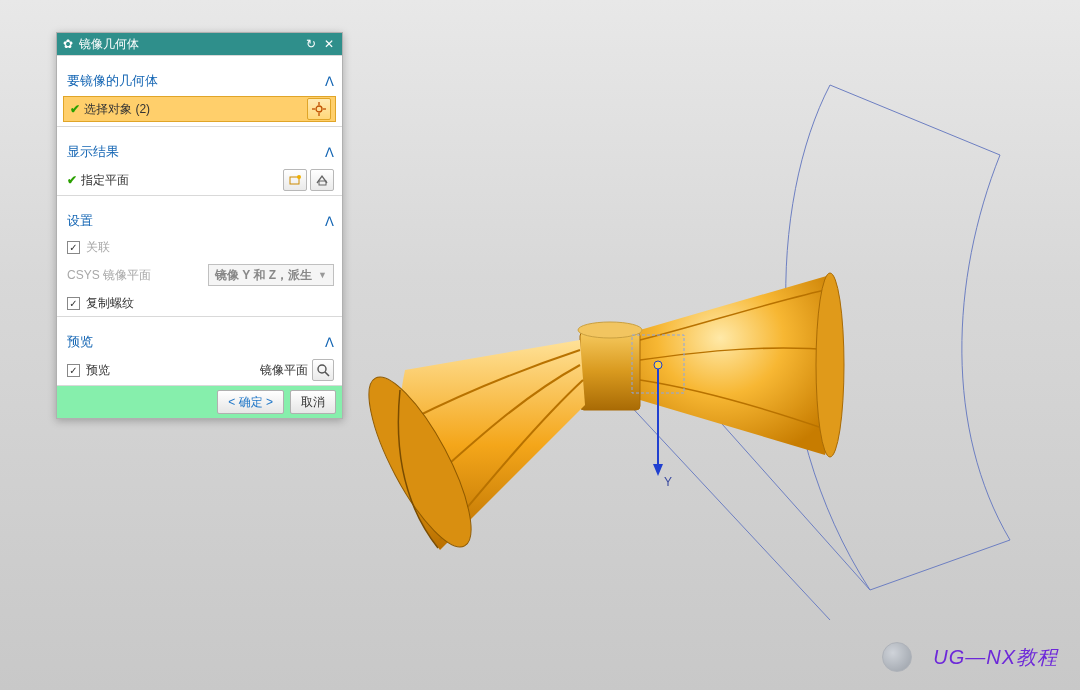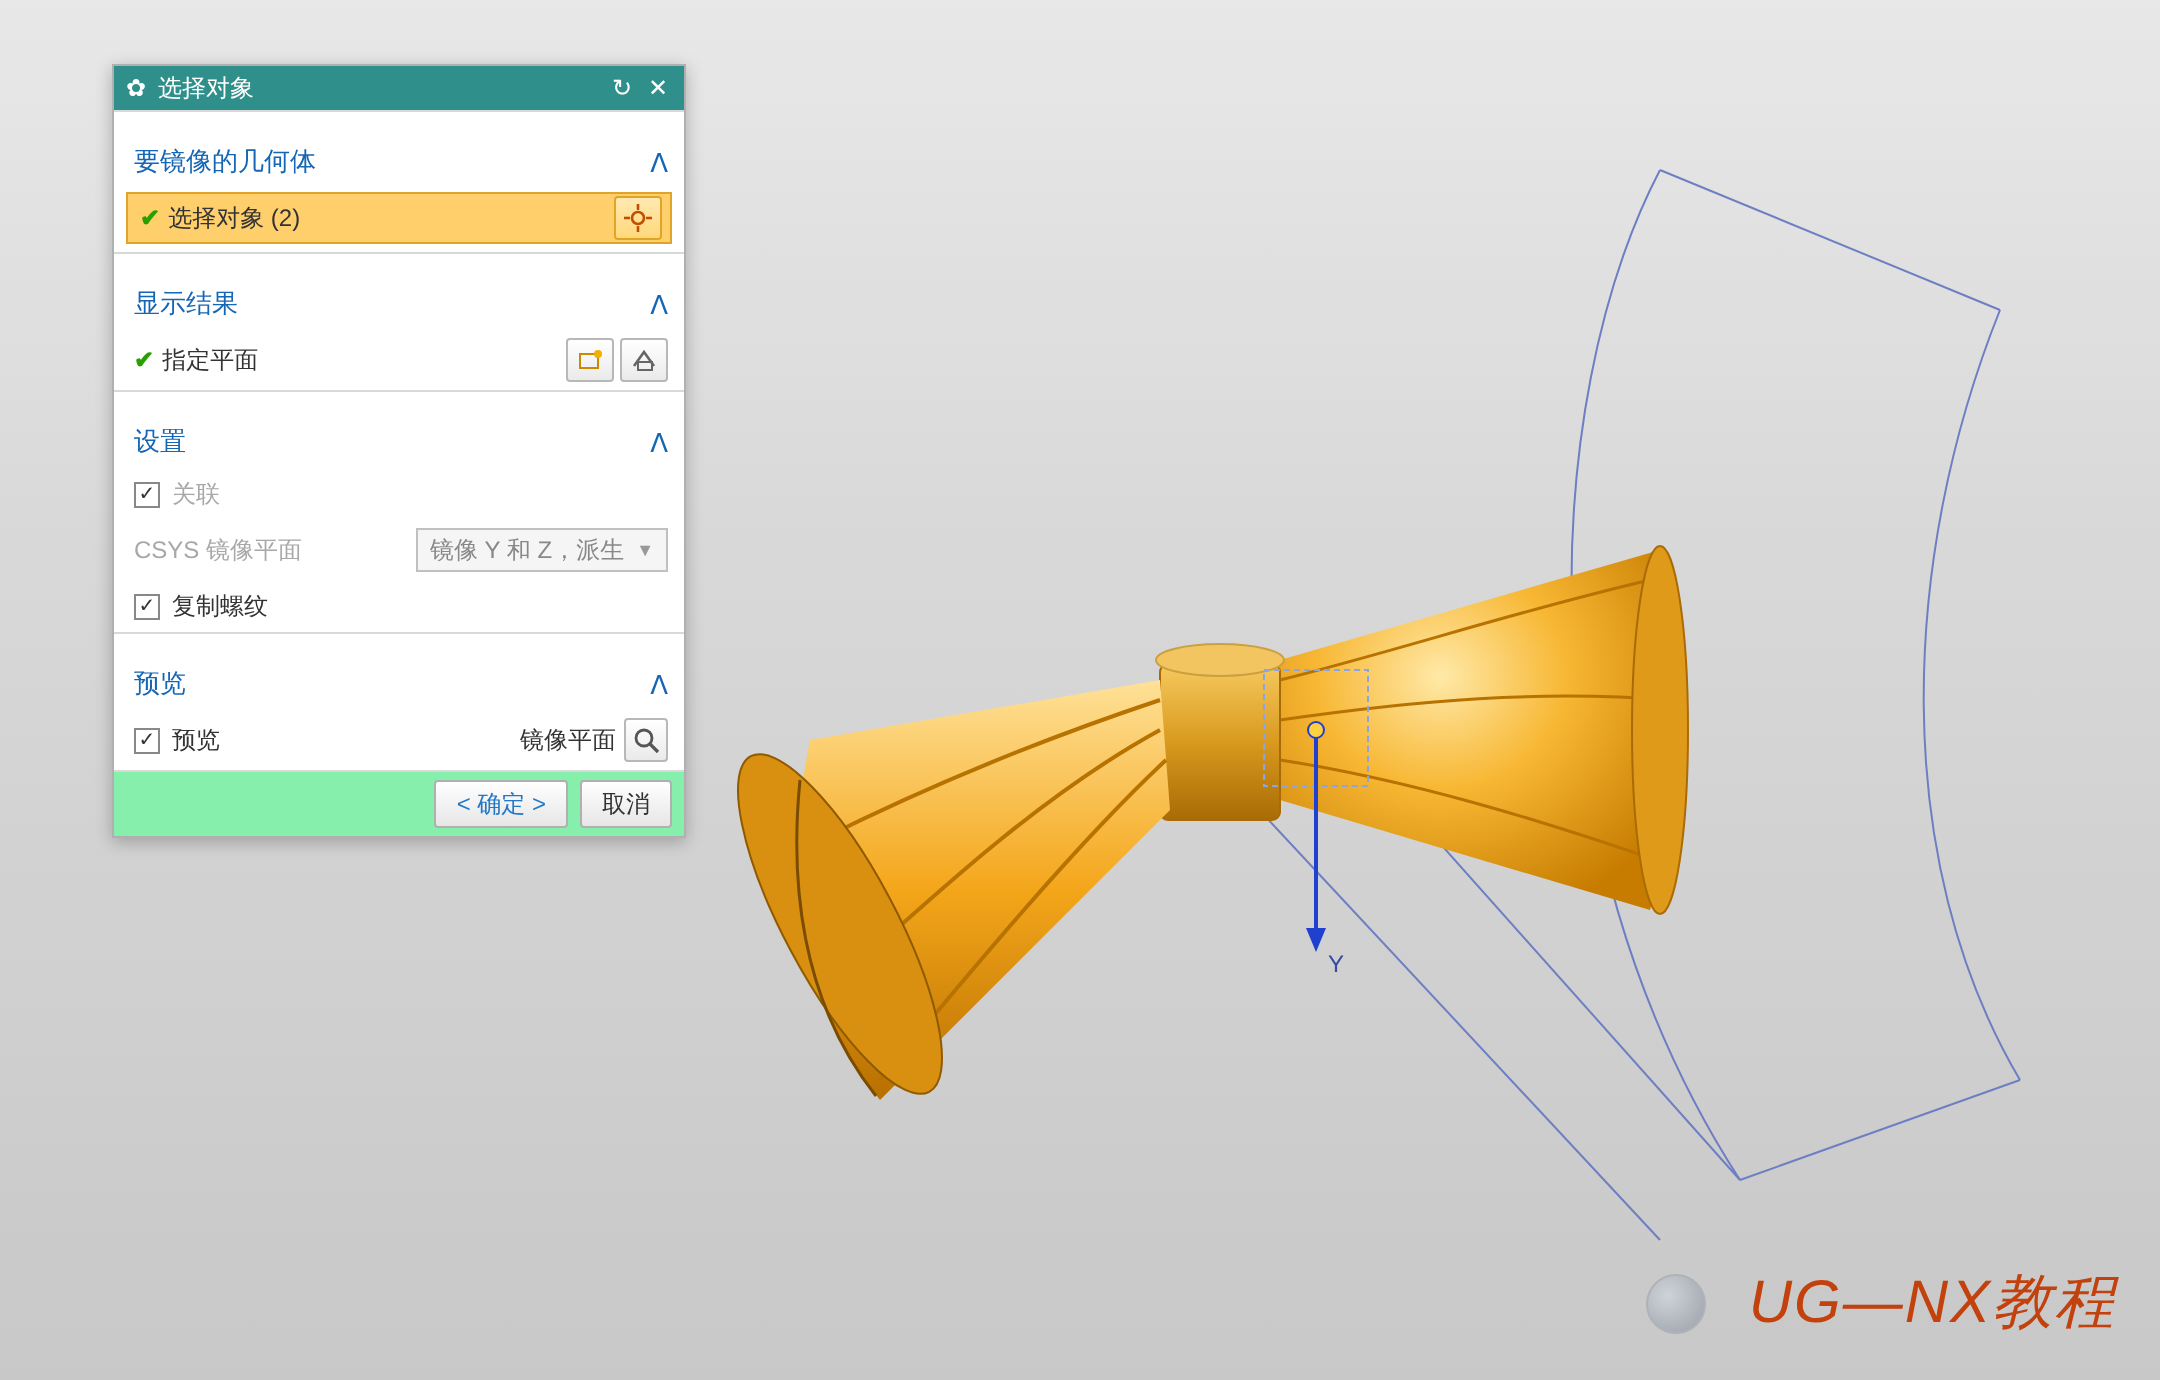--- a/index.html
+++ b/index.html
@@ -45,21 +45,21 @@
     display: inline-flex; align-items: center; justify-content: center;
     margin-left: 3px; cursor: pointer; border-radius: 2px;
   }
   .iconbtn.active { border-color: #e0a528; background: linear-gradient(#ffe9b3,#ffd87a); }
   .pair { display: inline-flex; }
   .cbx { width: 13px; height: 13px; border: 1px solid #888; display: inline-flex; align-items:center; justify-content:center; margin-right:6px; font-size:10px; color:#333; background:#fff; }
   .disabled { color: #a8a8a8; }
   .sel-ro {
     border: 1px solid #c0c0c0; background: #f5f5f5; color: #888;
     height: 22px; padding: 0 6px; display: inline-flex; align-items: center;
-    min-width: 110px; justify-content: space-between; font-size: 12px;
+    min-width: 110px; justify-content: space-between; font-size: 12px; font-weight: bold;
   }
   .sel-ro .dd { margin-left: 6px; font-size: 9px; color:#999; }
   .footer {
     border-top: 1px solid #d9d9d9; background: #86efac;
     display: flex; justify-content: flex-end; padding: 4px 6px; gap: 6px;
   }
   .btn {
     height: 24px; padding: 0 10px; border: 1px solid #b0b0b0;
     background: linear-gradient(#fff,#e6e6e6); cursor: pointer;
     display: inline-flex; align-items: center; font-size: 12px; color:#333;
@@ -67,21 +67,21 @@
   }
   .btn.ok { color: #2278c8; font-weight: 500; }
   .magnify {
     width: 22px; height: 22px; border: 1px solid #b8b8b8;
     background: linear-gradient(#fff,#eaeaea); border-radius: 2px;
     display: inline-flex; align-items:center; justify-content:center; margin-left:4px;
   }
   .watermark {
     position: absolute; right: 22px; bottom: 18px;
     display: flex; align-items: center; gap: 21px;
-    color: #c2410c; font-size: 30px; font-style: italic; font-weight: 500;
+    color: #6d28d9; font-size: 20px; font-style: italic; font-weight: 500;
     letter-spacing: 1px;
   }
   .wm-icon {
     width: 30px; height: 30px; border-radius: 50%;
     background: radial-gradient(circle at 35% 35%, #cfd3d9, #9aa0a8);
     border: 1px solid #aeb2b9;
   }
 </style>
 </head>
 <body>
@@ -143,21 +143,21 @@
       <polygon points="658,476 653,464 663,464" fill="#2040d0"></polygon>
       <circle cx="658" cy="365" r="4" fill="#ffd040" stroke="#2040d0"></circle>
     </g>
     <text x="664" y="486" font-size="12" fill="#3a4aa0">Y</text>
   </svg>
 </div>
 
 <div class="panel">
   <div class="titlebar">
     <span class="tgear">✿</span>
-    <span class="ttitle">选择对象</span>
+    <span class="ttitle">镜像几何体</span>
     <span class="tbtn">↻</span>
     <span class="tbtn">✕</span>
   </div>
 
   <div class="section-hdr">
     <span>要镜像的几何体</span>
     <span class="chev">ᐱ</span>
   </div>
   <div class="row sel">
     <span class="lbl">

